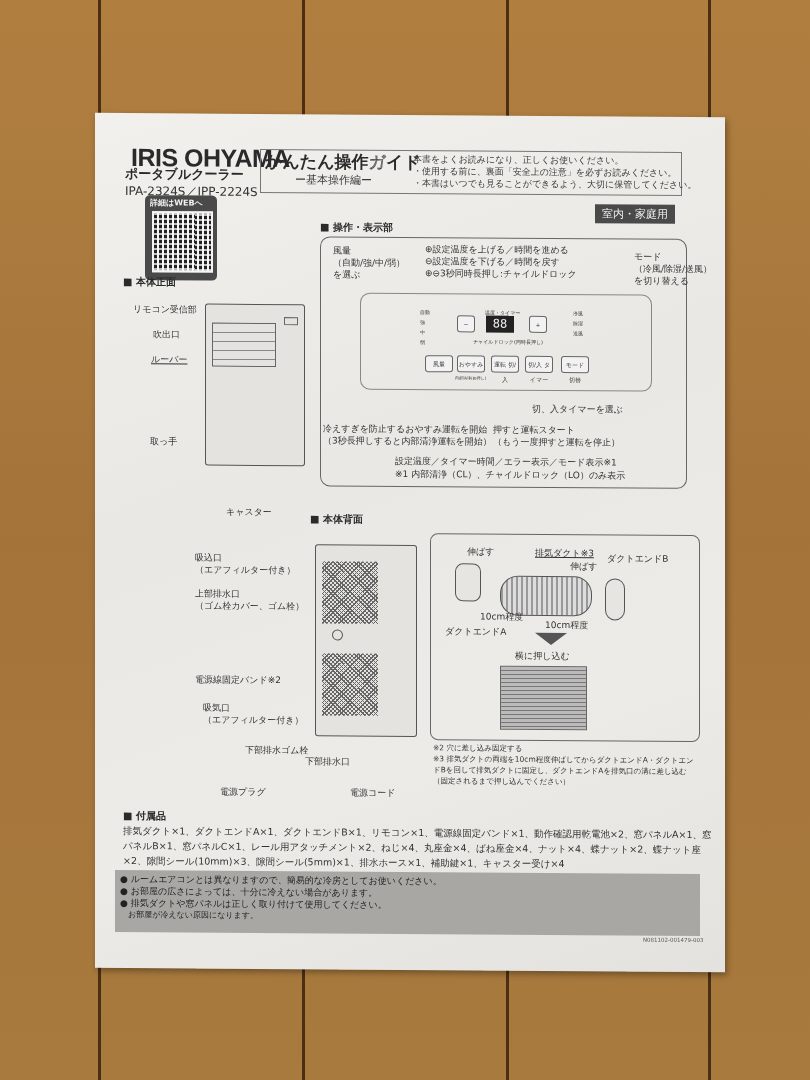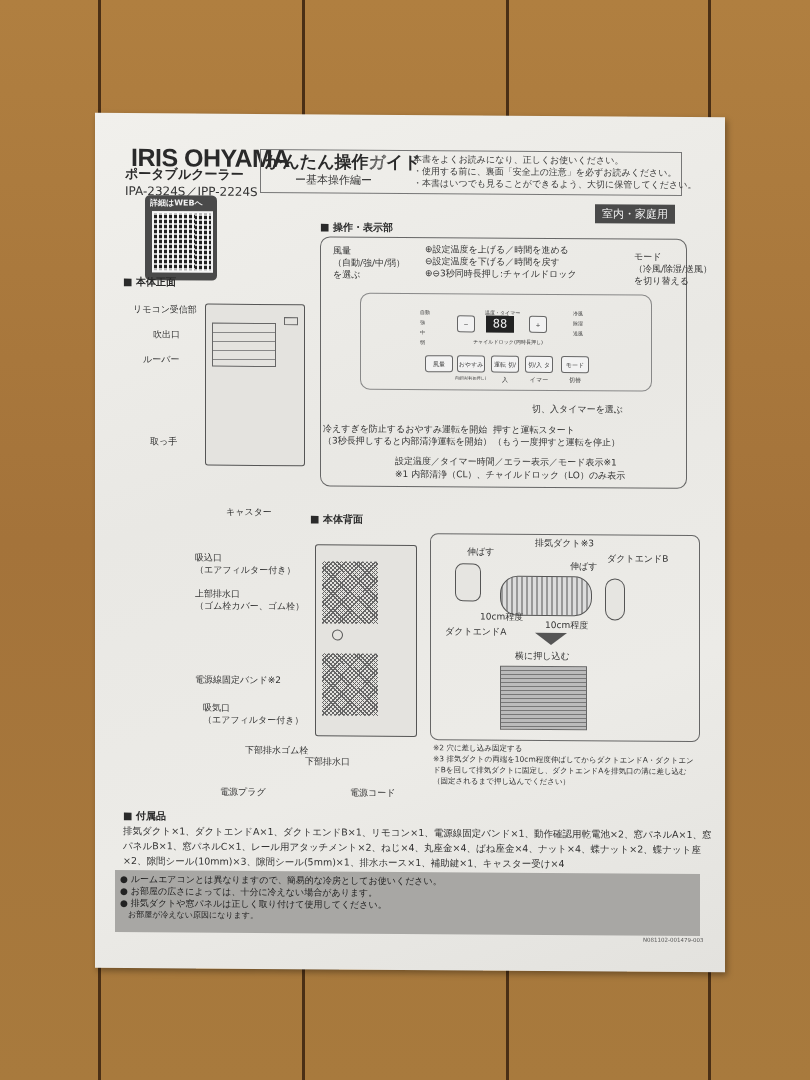--- a/index.html
+++ b/index.html
@@ -71,21 +71,21 @@
   <div class="abs qrlabel">詳細はWEBへ</div>
   <div class="abs qr"></div>
 
   <div class="abs sec" style="left:28px;top:162px;">本体正面</div>
   <div class="abs unit" style="left:110px;top:190px;width:98px;height:160px;border-radius:3px;">
     <div class="abs" style="left:6px;top:18px;width:62px;height:42px;border:1px solid #666;background:repeating-linear-gradient(180deg,#e4e3df 0 8px,#888 8px 9px);"></div>
     <div class="abs" style="left:78px;top:12px;width:12px;height:6px;border:1px solid #666;"></div>
   </div>
   <div class="abs lbl" style="left:38px;top:190px;">リモコン受信部</div>
   <div class="abs lbl" style="left:58px;top:215px;">吹出口</div>
-  <div class="abs lbl" style="left:48px;top:240px;">ルーバー</div>
+  <div class="abs lbl" style="left:56px;top:240px;text-decoration:underline;">ルーバー</div>
   <div class="abs lbl" style="left:55px;top:322px;">取っ手</div>
   <div class="abs lbl" style="left:112px;top:392px;margin-left:19px;">キャスター</div>
 
   <div class="abs sec" style="left:225px;top:106px;">操作・表示部</div>
   <div class="abs panelframe"></div>
   <div class="abs lbl" style="left:238px;top:130px;">
     <div>風量</div>
     <div>（自動/強/中/弱）</div>
     <div>を選ぶ</div>
   </div>
@@ -157,21 +157,21 @@
   <div class="abs lbl" style="left:150px;top:630px;">下部排水ゴム栓</div>
   <div class="abs lbl" style="left:210px;top:641px;">下部排水口</div>
   <div class="abs lbl" style="left:125px;top:672px;">電源プラグ</div>
   <div class="abs lbl" style="left:255px;top:672px;">電源コード</div>
 
   <div class="abs ductframe"></div>
   <div class="abs duct"></div>
   <div class="abs" style="left:360px;top:448px;width:24px;height:36px;border:1px solid #555;border-radius:8px;background:#e6e5e1;"></div>
   <div class="abs" style="left:510px;top:462px;width:18px;height:40px;border:1px solid #555;border-radius:10px;background:#e6e5e1;"></div>
   <div class="abs lbl" style="left:372px;top:430px;">伸ばす</div>
-  <div class="abs lbl" style="left:440px;top:421px;">排気ダクト※3</div>
+  <div class="abs lbl" style="left:440px;top:431px;text-decoration:underline;">排気ダクト※3</div>
   <div class="abs lbl" style="left:475px;top:444px;">伸ばす</div>
   <div class="abs lbl" style="left:512px;top:436px;">ダクトエンドB</div>
   <div class="abs lbl" style="left:385px;top:495px;">10cm程度</div>
   <div class="abs lbl" style="left:450px;top:503px;">10cm程度</div>
   <div class="abs lbl" style="left:350px;top:510px;">ダクトエンドA</div>
   <div class="abs" style="left:440px;top:517px;width:0;height:0;border-left:16px solid transparent;border-right:16px solid transparent;border-top:12px solid #555;"></div>
   <div class="abs lbl" style="left:420px;top:534px;">横に押し込む</div>
   <div class="abs" style="left:405px;top:550px;width:85px;height:62px;background:repeating-linear-gradient(180deg,#bbb 0 3px,#777 3px 4px);border:1px solid #666;"></div>
   <div class="abs lbl" style="left:338px;top:627px;font-size:7.5px;line-height:11px;width:268px;">
     <div>※2 穴に差し込み固定する</div>

